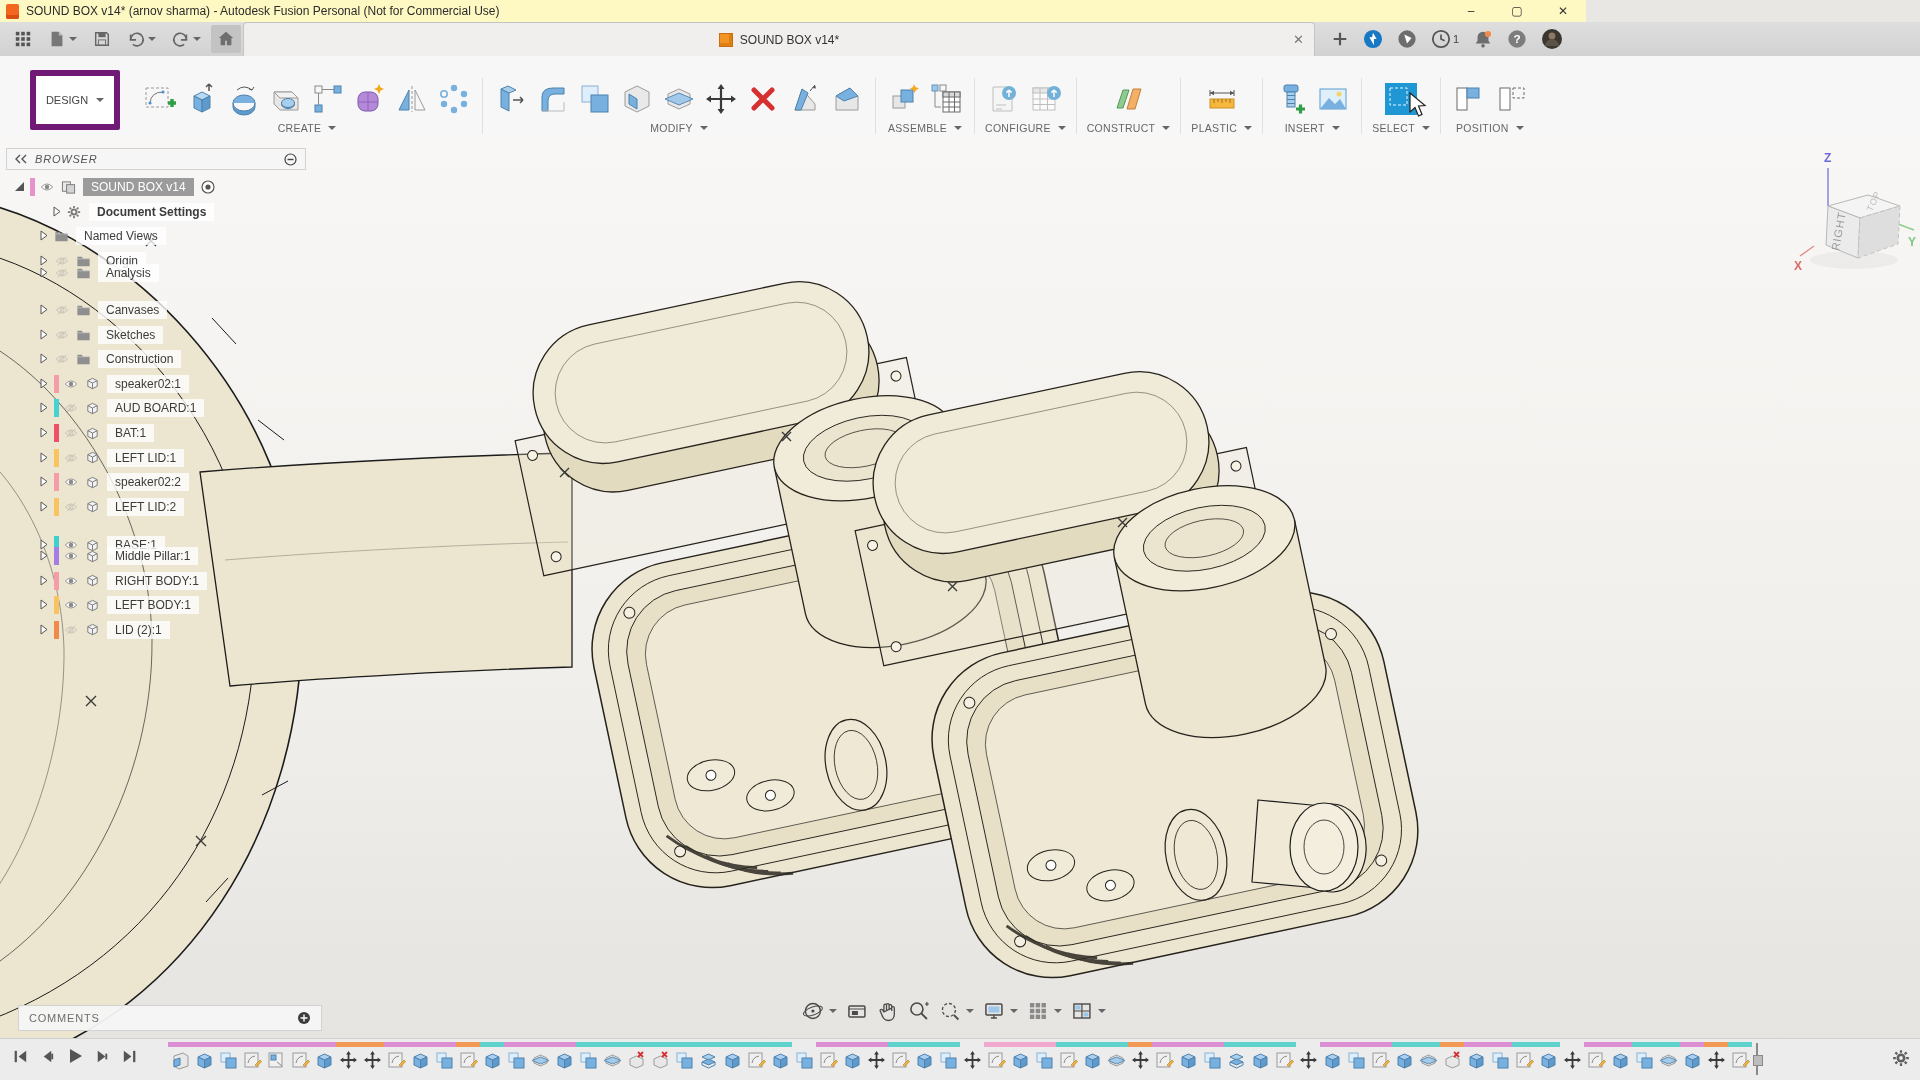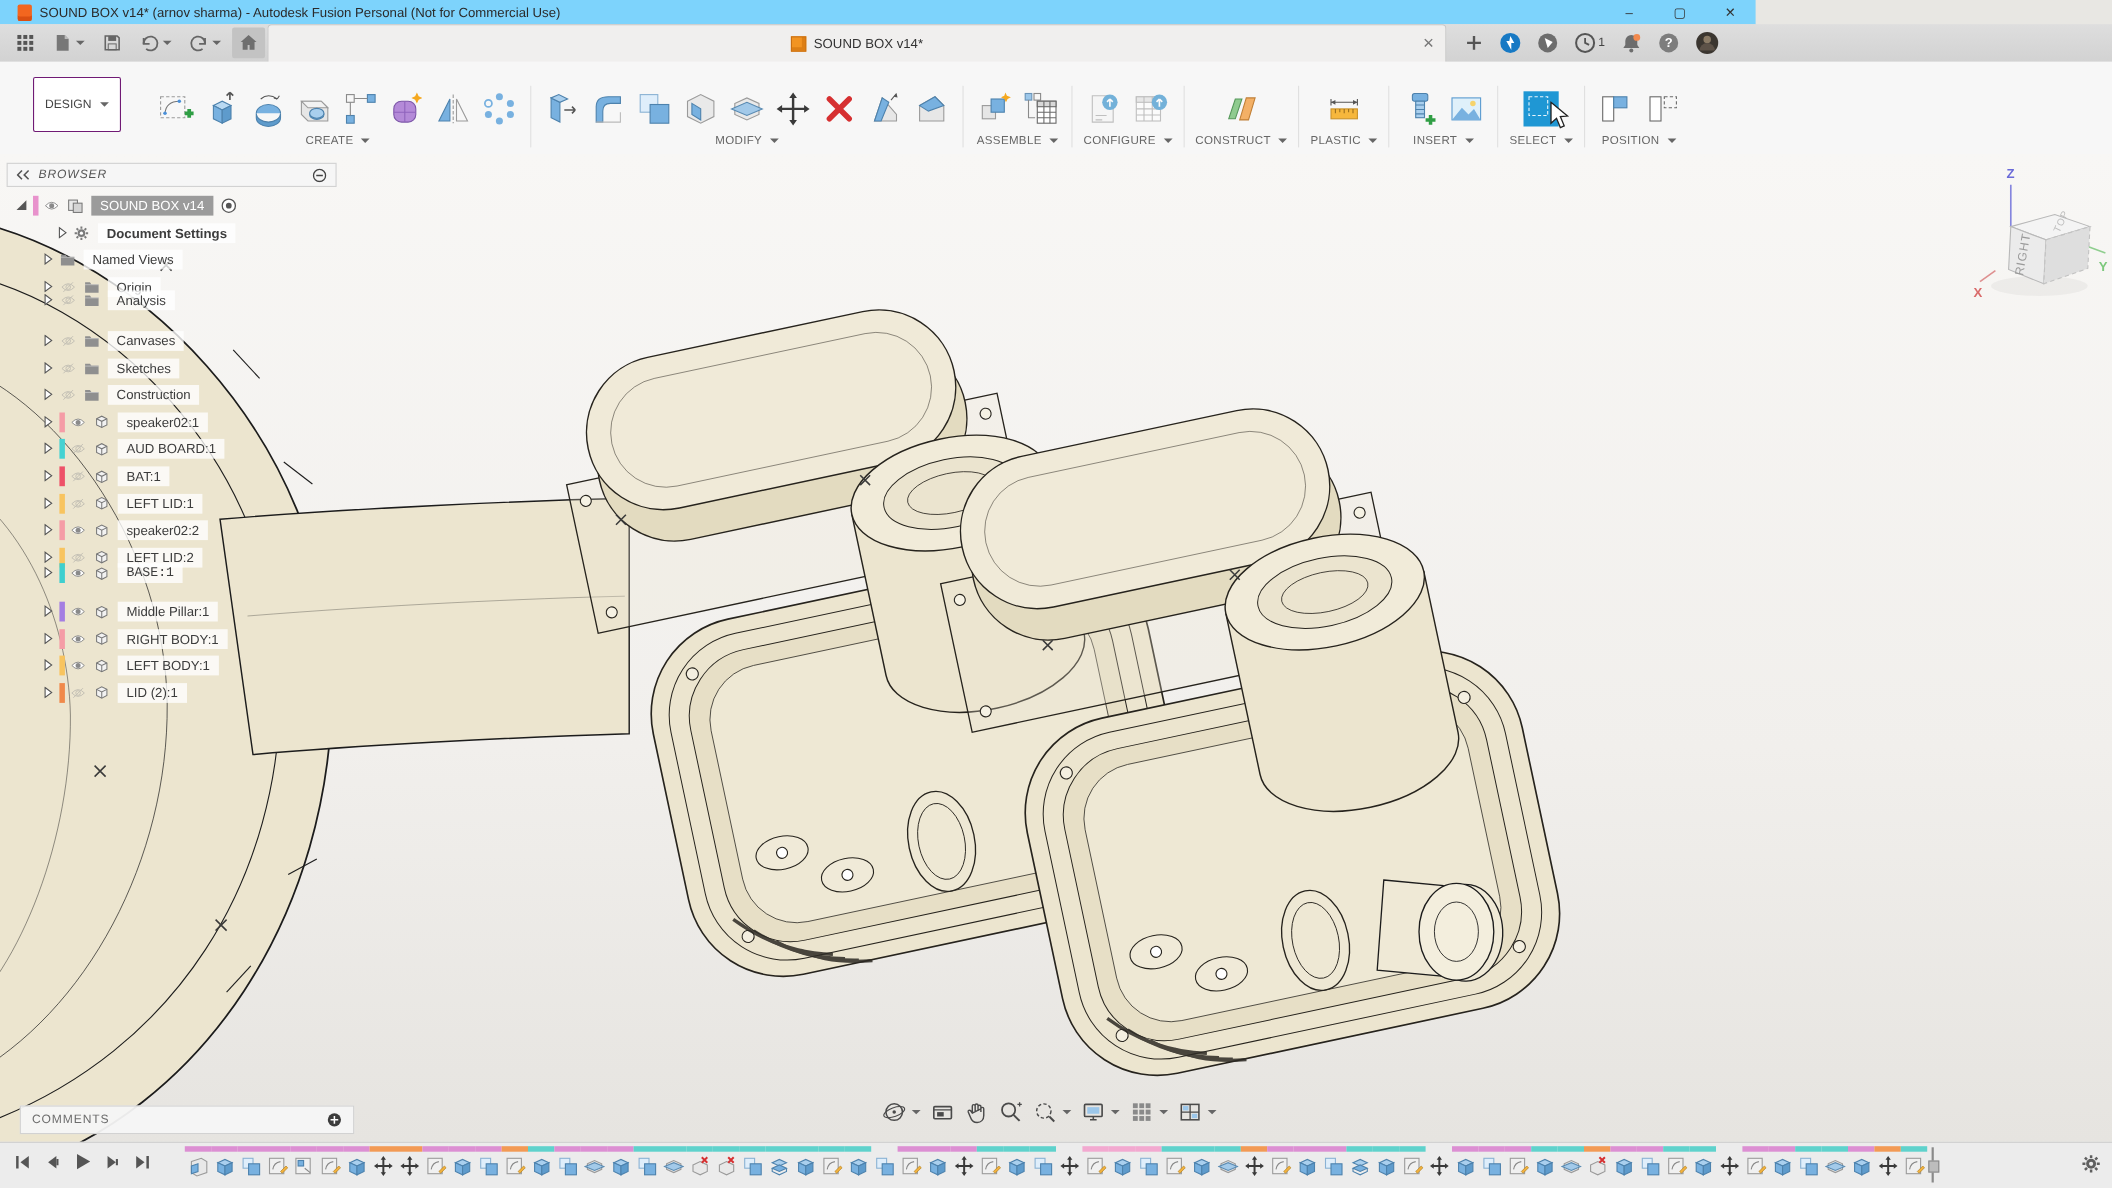--- a/index.html
+++ b/index.html
@@ -1,20 +1,20 @@
 <!DOCTYPE html>
 <html><head>
 <meta charset="utf-8">
 <style>
   html,body{margin:0;padding:0;width:1920px;height:1080px;overflow:hidden;
     font-family:"Liberation Sans",sans-serif;-webkit-font-smoothing:antialiased;background:#e8e7e3;}
   .abs{position:absolute;}
   
-  #titlebar{left:0;top:0;width:1586px;height:22px;background:#7dd3fc;border-bottom:1px solid #dcdcdc;
-    display:flex;align-items:center;font-size:12px;color:#2b2b2b;padding-left:10px;}
+  #titlebar{left:0;top:0;width:1586px;height:22px;background:#fef9c3;border-bottom:1px solid #dcdcdc;
+    display:flex;align-items:center;font-size:12px;color:#2b2b2b;}
   #fusion-logo{width:13px;height:15px;margin:0 7px 0 6px;background:#f2661f;border-radius:2px;
     box-shadow:inset 0 -4px 0 #d94f12;}
   #win-controls{margin-left:auto;display:flex;height:22px;}
   .winbtn{width:46px;height:22px;display:flex;align-items:center;justify-content:center;color:#333;font-size:12px;}
   
   #tabbar{left:0;top:22px;width:1920px;height:34px;background:linear-gradient(#dedede,#d2d2d2);
     border-bottom:1px solid #c3c3c3;display:flex;align-items:center;}
   #quick-access{display:flex;align-items:center;gap:4px;padding-left:8px;height:100%;}
   .qa-btn{display:flex;align-items:center;height:28px;padding:0 6px;color:#555;}
   .qa-btn.active{background:#c3c3c3;border-radius:2px;}
@@ -22,21 +22,21 @@
     border-top:4px solid #666;margin-left:3px;}
   #doc-tab{height:34px;flex:0 0 1070px;margin-left:2px;background:#f0efee;border:1px solid #c3c3c3;border-bottom:none;
     border-radius:4px 4px 0 0;display:flex;align-items:center;justify-content:center;font-size:12px;color:#333;position:relative;}
   #doc-tab .cube{width:12px;height:12px;background:#f29422;border:1px solid #c96f12;margin-right:7px;
     box-shadow:inset -3px -3px 0 #dd7f15;}
   #doc-close{position:absolute;right:10px;color:#777;font-size:13px;}
   #tab-strip-right{display:flex;align-items:center;gap:14px;margin-left:16px;color:#555;}
   .badge-num{font-size:11px;color:#444;margin-left:2px;}
   
   #ribbon{left:0;top:56px;width:1920px;height:84px;background:#f7f7f7;border-bottom:1px solid #d5d5d5;}
-  #workspace-btn{position:absolute;left:30px;top:14px;width:78px;height:48px;background:#fff;border:1px solid #701a75;
+  #workspace-btn{position:absolute;left:30px;top:14px;width:78px;height:48px;background:#fff;border:6px solid #701a75;
     border-radius:2px;display:flex;align-items:center;justify-content:center;font-size:11px;color:#444;gap:5px;}
   #ribbon-tabs{position:absolute;left:138px;top:2px;display:flex;gap:0;}
   .rtab{padding:3px 26px;font-size:11px;color:#666;letter-spacing:.3px;}
   .rtab.active{color:#1796d2;border-bottom:3px solid #1796d2;font-weight:bold;}
   #ribbon-groups{position:absolute;left:132px;top:22px;display:flex;align-items:flex-start;}
   .rgroup{display:flex;flex-direction:column;align-items:center;padding:0 10px;border-right:1px solid #e0e0e0;}
   .rgroup:last-child{border-right:none;}
   .rgroup-icons{display:flex;gap:6px;height:42px;align-items:center;}
   .ribbon-icon{width:36px;height:36px;display:flex;align-items:center;justify-content:center;}
   .rgroup-label{font-size:10.5px;color:#666;margin-top:2px;display:flex;align-items:center;gap:4px;letter-spacing:.3px;}
@@ -887,21 +887,21 @@
             </svg>
           </div>
           <div class="tree-ico">
             <svg width="15" height="15" viewBox="0 0 16 16">
               <polygon points="3,5 8,2.5 13,5 13,11 8,13.5 3,11" fill="#f2f2f2" stroke="#777"></polygon>
               <path d="M3 5l5 2.5L13 5M8 7.5v6" fill="none" stroke="#777"></path>
             </svg>
           </div>
           <span class="tree-label">LEFT LID:2</span>
         </div>
-        <div class="tree-row" style="top: 340px; left: 32px; font-family: Liberation Mono, monospace;">
+        <div class="tree-row" style="top: 364px; left: 32px;">
           <div class="exp">
             <svg width="11" height="11" viewBox="0 0 11 11">
               <polygon points="3,1 9,5.5 3,10" fill="#fdfdfd" stroke="#555"></polygon>
             </svg>
           </div>
           <div class="colorbar" style="background: rgb(63, 207, 207);"></div>
           <div class="tree-eye">
             <svg width="16" height="14" viewBox="0 0 16 16">
               <path d="M1.5 8q6.5-7 13 0q-6.5 7-13 0z" fill="#fff" stroke="#8a8a8a"></path>
               <circle cx="8" cy="8" r="2.6" fill="#8a8a8a"></circle>

